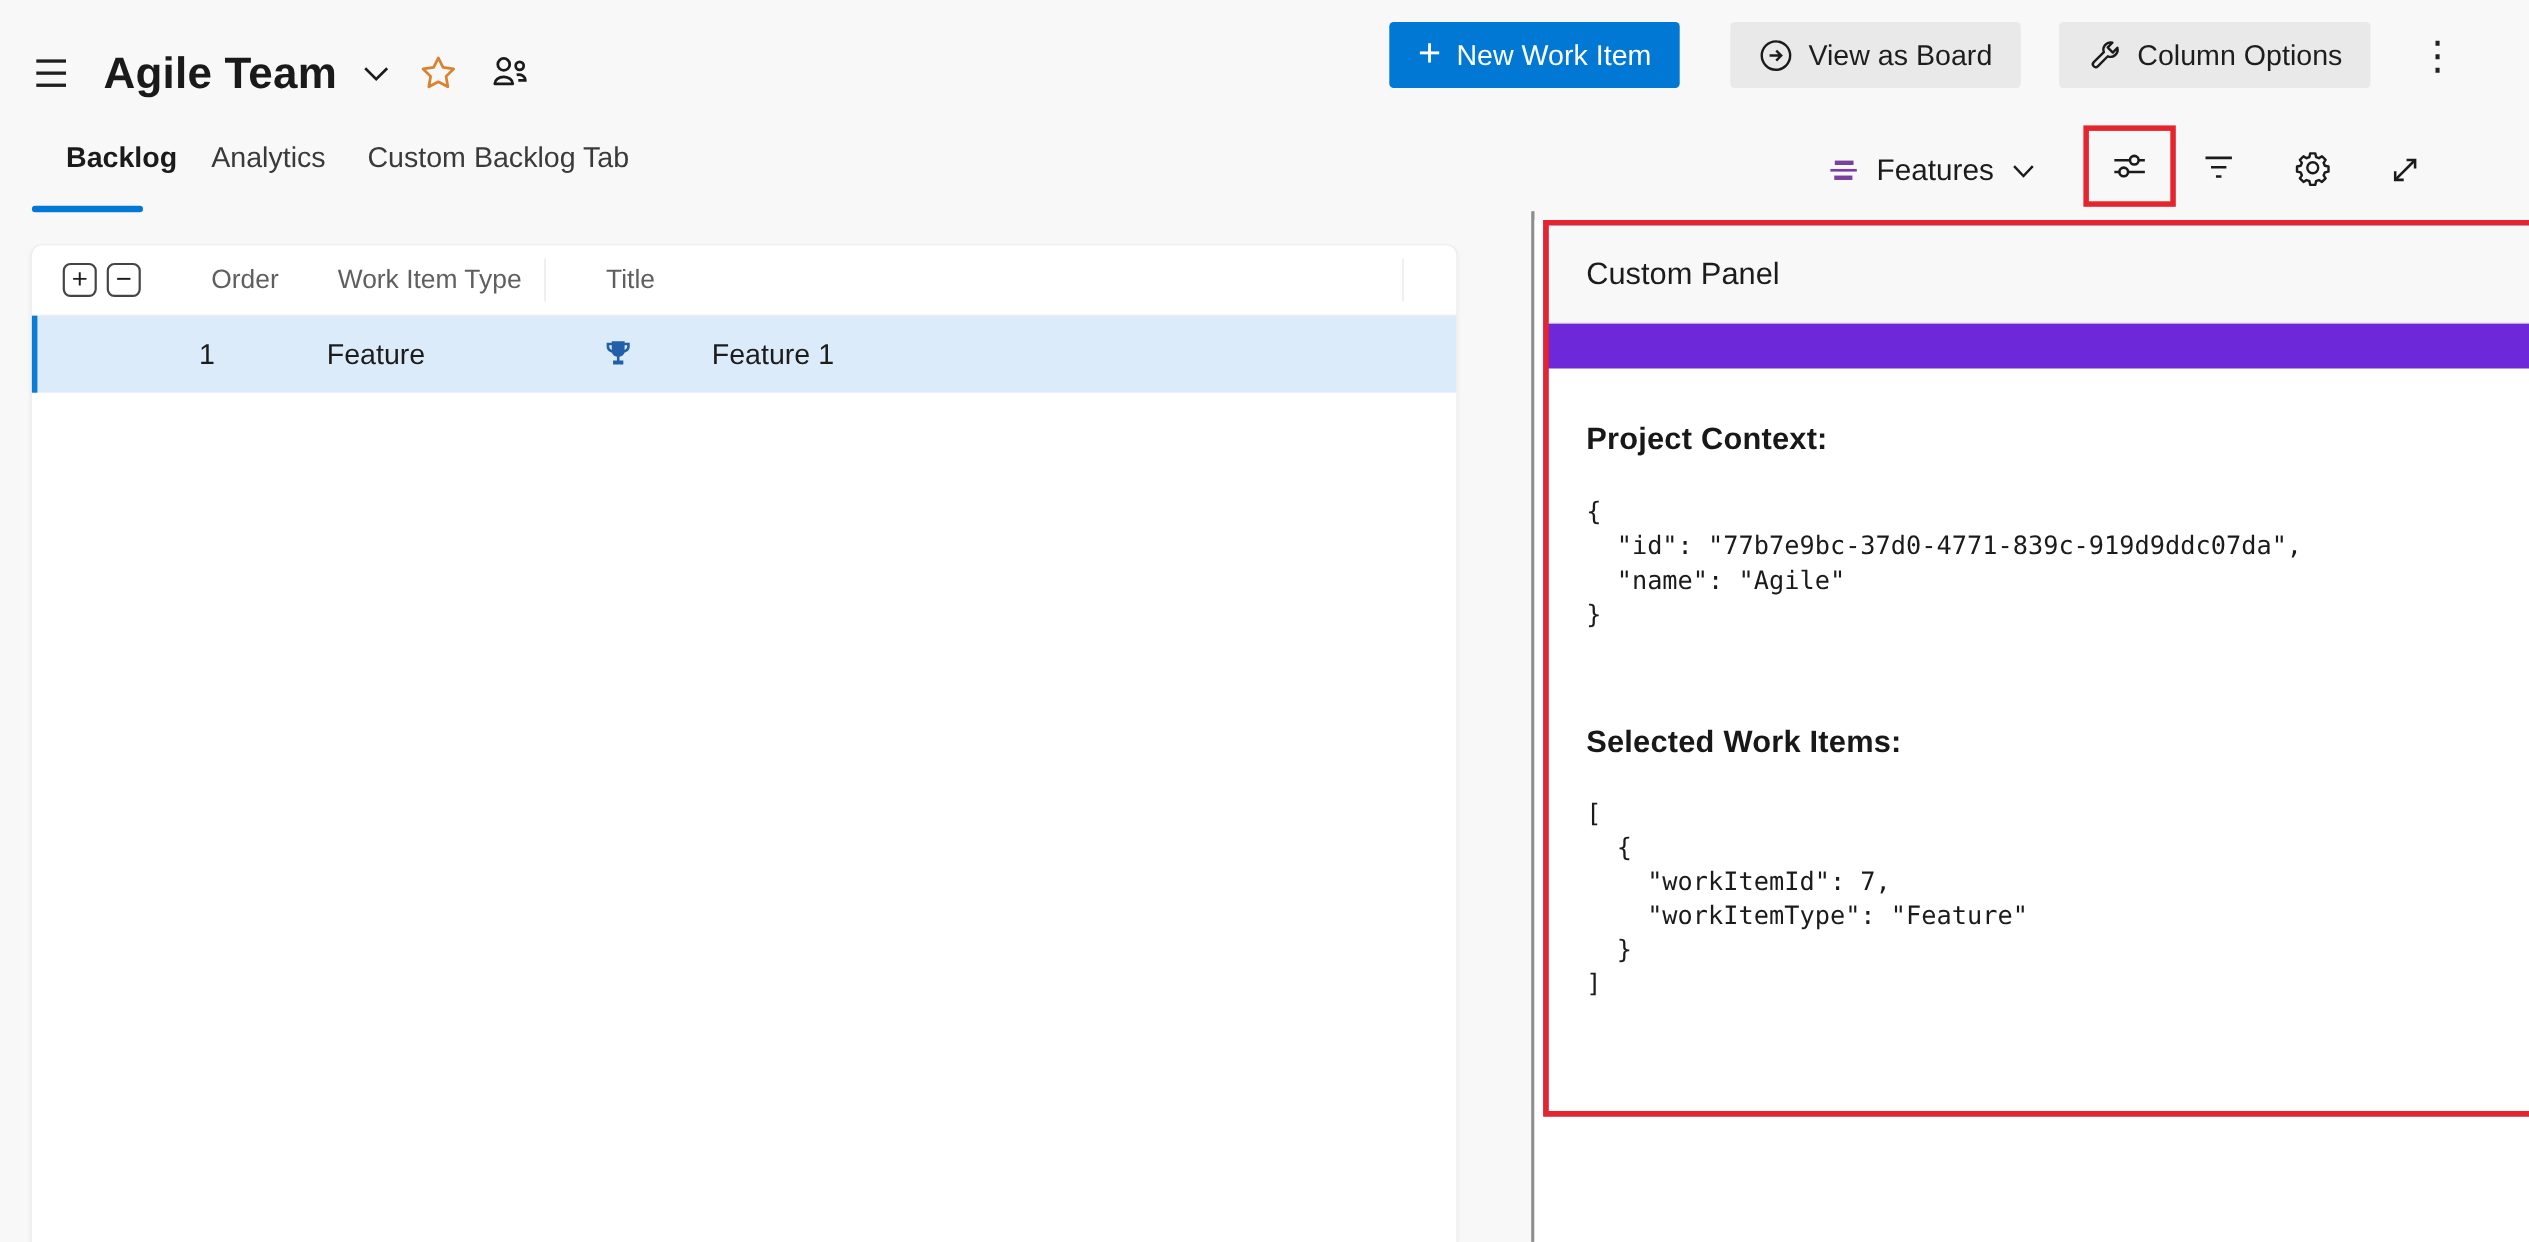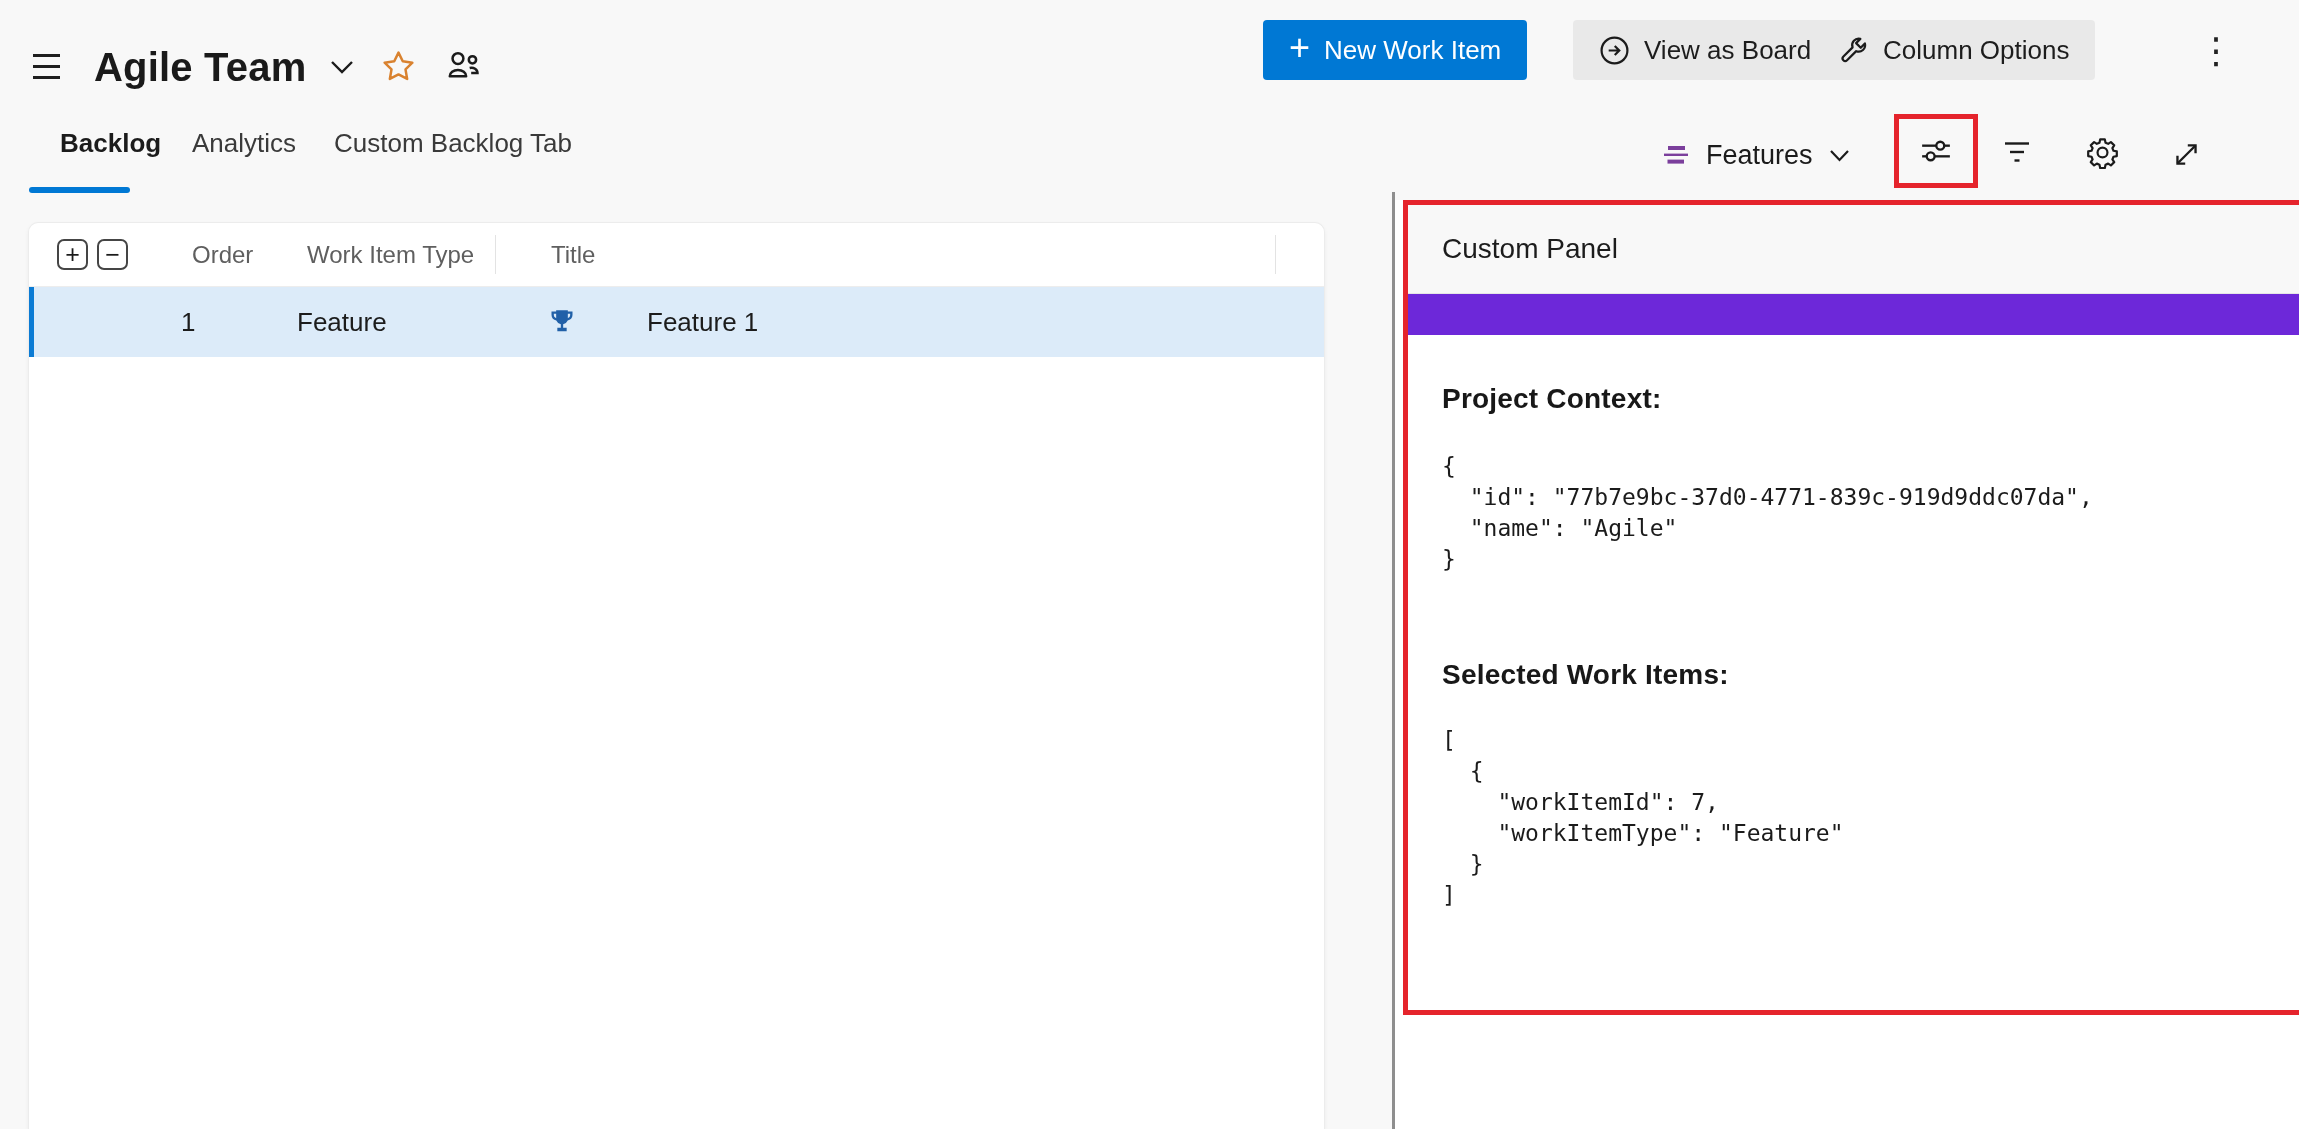--- a/index.html
+++ b/index.html
@@ -13,21 +13,21 @@
   .title-row .team-name{font-size:40px;font-weight:600;color:#1a1a1a;letter-spacing:.2px;}
   .icon-btn{background:none;border:none;padding:0;cursor:pointer;display:flex;align-items:center;justify-content:center;}
   .star-btn{position:absolute;left:382px;top:50px;}
   .people-btn{position:absolute;left:446px;top:50px;}
 
   .cmd-btn{position:absolute;top:20px;height:60px;display:flex;align-items:center;gap:14px;border:none;border-radius:4px;padding:0 26px;font-size:26px;font-family:inherit;cursor:pointer;color:#1d1d1d;background:#e9e9e9;}
   .cmd-btn.primary{background:#0078d4;color:#ffffff;}
   .cmd-btn .plus{font-size:36px;font-weight:300;line-height:1;margin-top:-4px;}
   #btn-new{left:1263px;}
   #btn-board{left:1573px;}
-  #btn-columns{left:1812px;}
+  #btn-columns{left:1872px;}
   .more-btn{position:absolute;left:2192px;top:22px;width:42px;height:58px;font-size:36px;color:#222;background:none;border:none;cursor:pointer;}
 
   
   .tab{position:absolute;top:128px;font-size:26px;color:#3a3a3a;background:none;border:none;padding:0;font-family:inherit;cursor:pointer;margin-left:29px;}
   .tab.active{color:#1b1b1b;font-weight:600;}
   #tab-backlog{left:31px;}
   #tab-analytics{left:163px;}
   #tab-custom{left:305px;}
   .tab-underline{position:absolute;left:29px;top:187px;width:101px;height:6px;border-radius:3px;background:#0078d4;}
 

